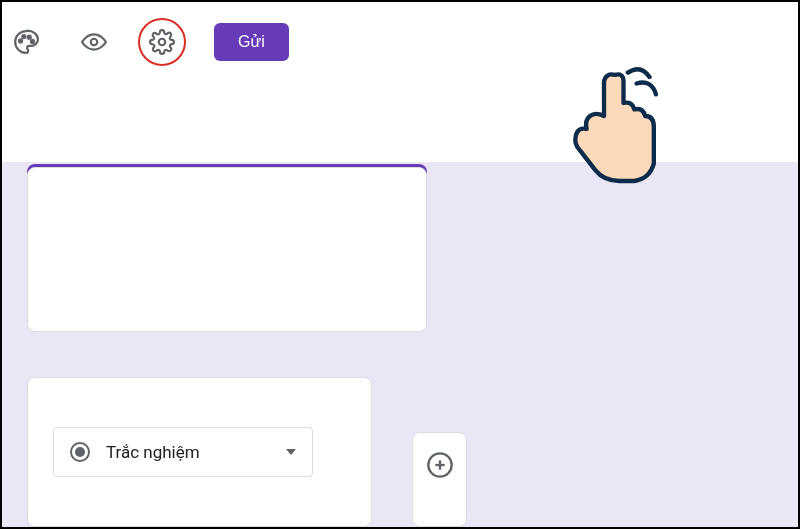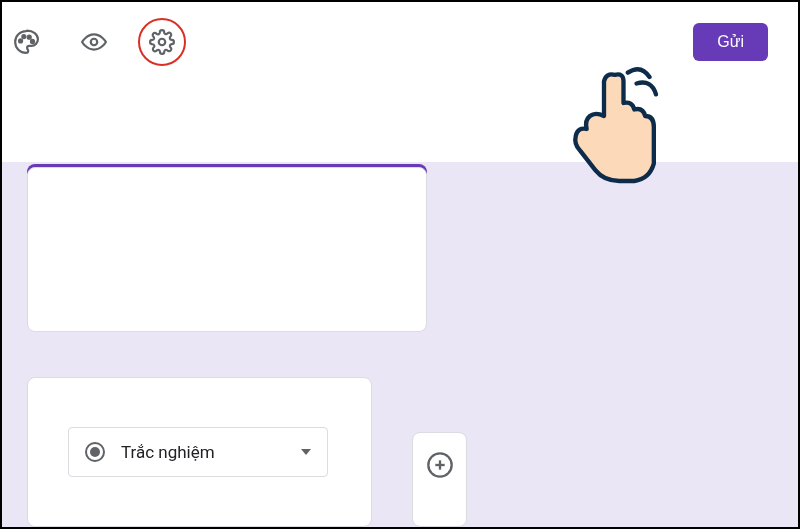--- a/index.html
+++ b/index.html
@@ -1,27 +1,27 @@
 <!DOCTYPE html>
 <html><head>
   <meta charset="utf-8">
   <style>
     * { margin: 0; padding: 0; box-sizing: border-box; }
     body { font-family: Roboto, Arial, sans-serif; background: #fff; width: 800px; height: 529px; overflow: hidden; position: relative; }
     .frame { position: absolute; inset: 0; border: 2px solid #000; }
-    .header { height: 80px; background: #fff; display: flex; align-items: center; justify-content: space-between; padding: 0 30px 0 0; gap: 0; }
+    .header { height: 80px; background: #fff; display: flex; align-items: center; justify-content: flex-start; padding: 0 30px 0 0; gap: 0; }
     .header-icons { display: flex; align-items: center; gap: 20px; margin-right: 28px; }
     .icon-btn { width: 48px; height: 48px; display: flex; align-items: center; justify-content: center; cursor: pointer; border-radius: 50%; }
     .icon-btn svg { width: 26px; height: 26px; stroke: #5f6368; fill: none; }
     .highlight-box { border: 2px solid #d93025; padding: 2px; }
     .send-btn { background: #673ab7; color: #fff; border: none; border-radius: 6px; padding: 10px 24px; font-size: 16px; font-weight: 500; cursor: pointer; }
     .canvas { position: absolute; top: 160px; left: 0; right: 0; bottom: 0; background: #eae6f5; }
     .form-card { position: absolute; top: 165px; left: 25px; width: 400px; height: 165px; background: #fff; border: 1px solid #dadce0; border-radius: 8px; }
     .form-accent { position: absolute; top: 162px; left: 25px; width: 400px; height: 10px; background: #673ab7; border-top-left-radius: 8px; border-top-right-radius: 8px; }
-    .question-card { position: absolute; top: 375px; left: 25px; width: 345px; height: 150px; background: #fff; border: 1px solid #dadce0; border-radius: 8px; padding: 30px 40px; display: flex; align-items: center; }
+    .question-card { position: absolute; top: 375px; left: 25px; width: 345px; height: 150px; background: #fff; border: 1px solid #dadce0; border-radius: 8px; padding: 30px 25px; display: flex; align-items: center; }
     .dropdown { display: flex; align-items: center; gap: 16px; border: 1px solid #dadce0; border-radius: 4px; padding: 14px 16px; width: 260px; cursor: pointer; position: relative; }
     .radio { width: 20px; height: 20px; border: 2px solid #5f6368; border-radius: 50%; display: flex; align-items: center; justify-content: center; flex-shrink: 0; }
     .radio-dot { width: 10px; height: 10px; background: #5f6368; border-radius: 50%; }
     .dropdown-label { font-size: 17px; color: #202124; flex: 1; }
     .caret { width: 0; height: 0; border-left: 5px solid transparent; border-right: 5px solid transparent; border-top: 6px solid #5f6368; }
     .float-toolbar { position: absolute; top: 430px; left: 410px; width: 55px; height: 95px; background: #fff; border: 1px solid #dadce0; border-radius: 8px; display: flex; align-items: flex-start; justify-content: center; padding-top: 18px; }
     .float-toolbar svg { width: 28px; height: 28px; stroke: #5f6368; fill: none; }
     .pointer { position: absolute; top: 62px; left: 560px; width: 110px; height: 130px; pointer-events: none; }
   </style>
 </head>

